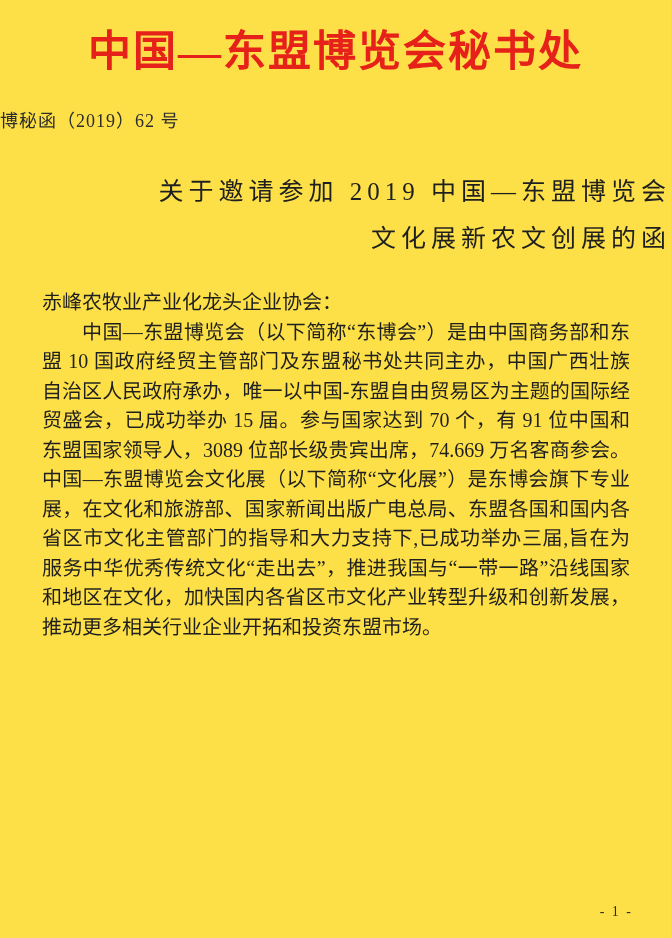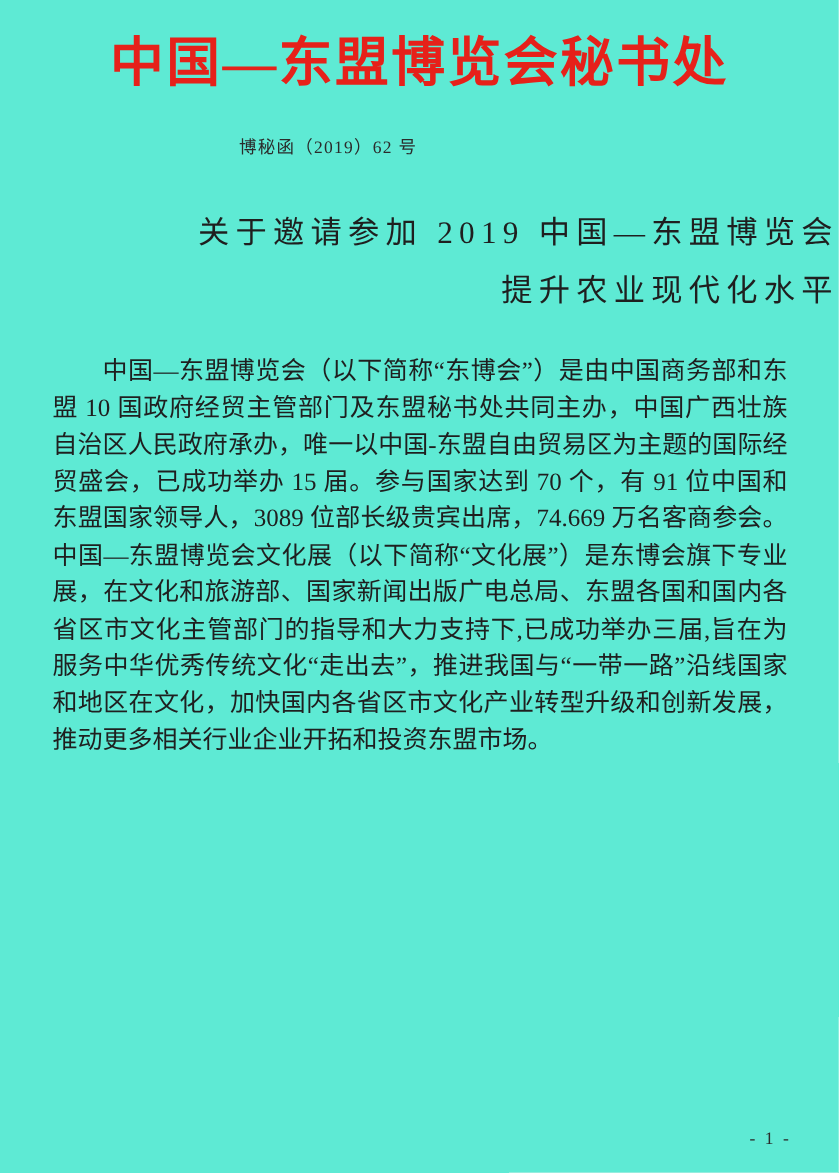--- a/index.html
+++ b/index.html
@@ -9,38 +9,38 @@
   body {
     width: 671px;
     height: 938px;
     background: #f2f2f0;
     font-family: "Liberation Serif", serif;
   }
   .page {
     position: relative;
     width: 671px;
     height: 938px;
-    background: #5eead4;
+    background: #fde047;
     overflow: hidden;
     box-sizing: border-box;
   }
   .letterhead {
     margin-top: 26px;
     text-align: center;
     font-size: 43px;
     font-weight: bold;
     letter-spacing: 2px;
     line-height: 52px;
     color: #e6211a; 
     white-space: nowrap;
   }
   .doc-number {
     margin-top: 28px;
-    font-size: 14px;
-    text-align: center;
+    font-size: 18px;
+    text-align: left;
     padding-right: 146px;
     color: #2b2b2b;
     letter-spacing: 1px;
   }
   .doc-title {
     margin-top: 36px;
     text-align: right;
     font-size: 25px;
     font-weight: 500;
     color: #1f1f1f;
@@ -77,22 +77,23 @@
 <body>
 
 <div class="page">
 
   <div class="letterhead" style="color: rgb(230, 33, 26);">中国—东盟博览会秘书处</div>
 
   <div class="doc-number">博秘函（2019）62 号</div>
 
   <div class="doc-title">
     <div class="title-line">关于邀请参加 2019 中国—东盟博览会</div>
-    <div class="title-line">提升农业现代化水平</div>
+    <div class="title-line">文化展新农文创展的函</div>
   </div>
 
   <div class="body-text">
+    <p class="salutation">赤峰农牧业产业化龙头企业协会：</p>
     <p>中国—东盟博览会（以下简称“东博会”）是由中国商务部和东盟 10 国政府经贸主管部门及东盟秘书处共同主办，中国广西壮族自治区人民政府承办，唯一以中国-东盟自由贸易区为主题的国际经贸盛会，已成功举办 15 届。参与国家达到 70 个，有 91 位中国和东盟国家领导人，3089 位部长级贵宾出席，74.669 万名客商参会。中国—东盟博览会文化展（以下简称“文化展”）是东博会旗下专业展，在文化和旅游部、国家新闻出版广电总局、东盟各国和国内各省区市文化主管部门的指导和大力支持下,已成功举办三届,旨在为服务中华优秀传统文化“走出去”，推进我国与“一带一路”沿线国家和地区在文化，加快国内各省区市文化产业转型升级和创新发展，推动更多相关行业企业开拓和投资东盟市场。</p>
   </div>
 
   <div class="page-number">- 1 -</div>
 
 </div>
 
 </body></html>

